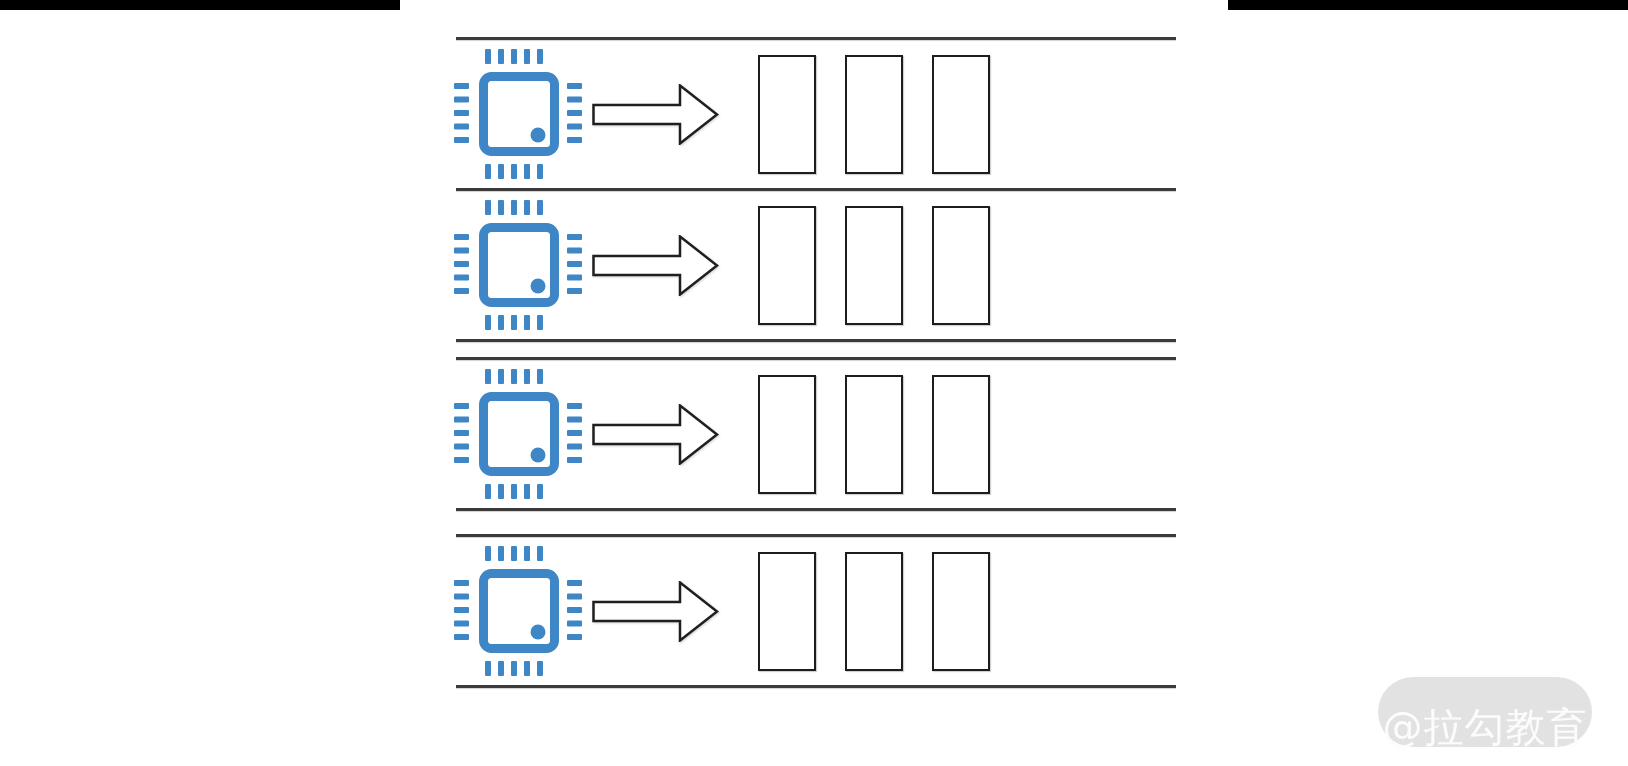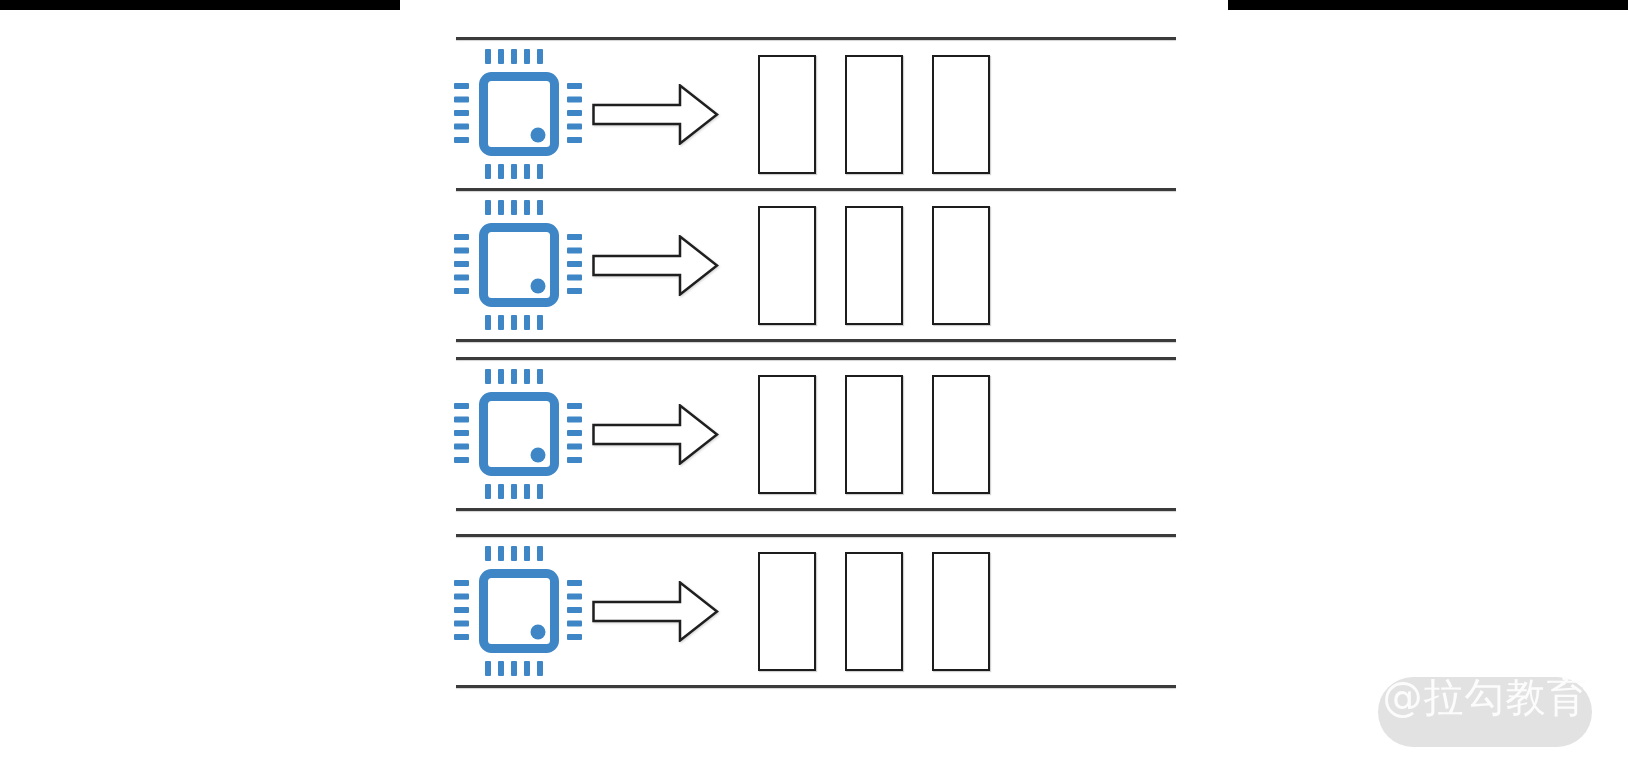--- a/index.html
+++ b/index.html
@@ -25,21 +25,21 @@
   .slot{
     width:54px;height:115px;
     border:2px solid #1d1d1d;
     background:#ffffff;
     box-shadow:1px 1px 1px rgba(0,0,0,.18);
   }
   .slot + .slot{margin-left:29px;}
 
   .watermark{
     position:absolute;left:1378px;top:677px;width:214px;height:70px;
-    border-radius:35px;display:flex;align-items:flex-start;justify-content:center;
+    border-radius:35px;display:flex;align-items:flex-end;justify-content:center;
   }
   .watermark span{
     font-size:40px;line-height:1;letter-spacing:1px;font-weight:400;
   }
 </style>
 </head>
 <body>
 
 <div class="stage">
   <div class="topbar left" style="background: rgb(0, 0, 0);"></div>

